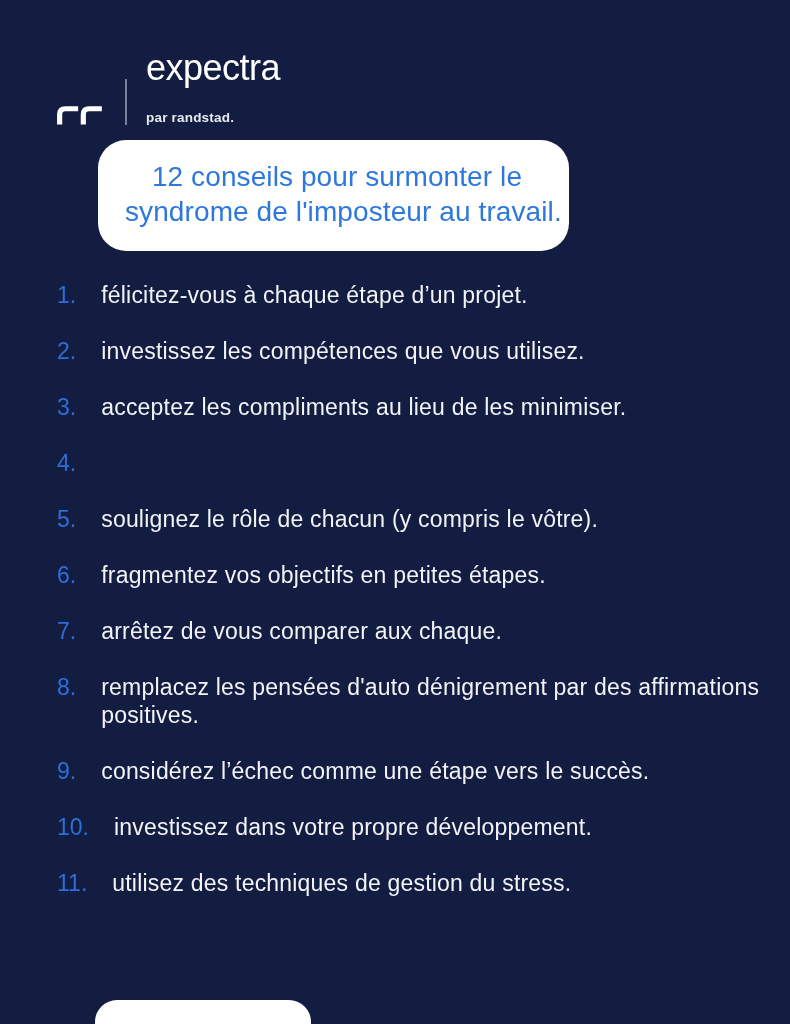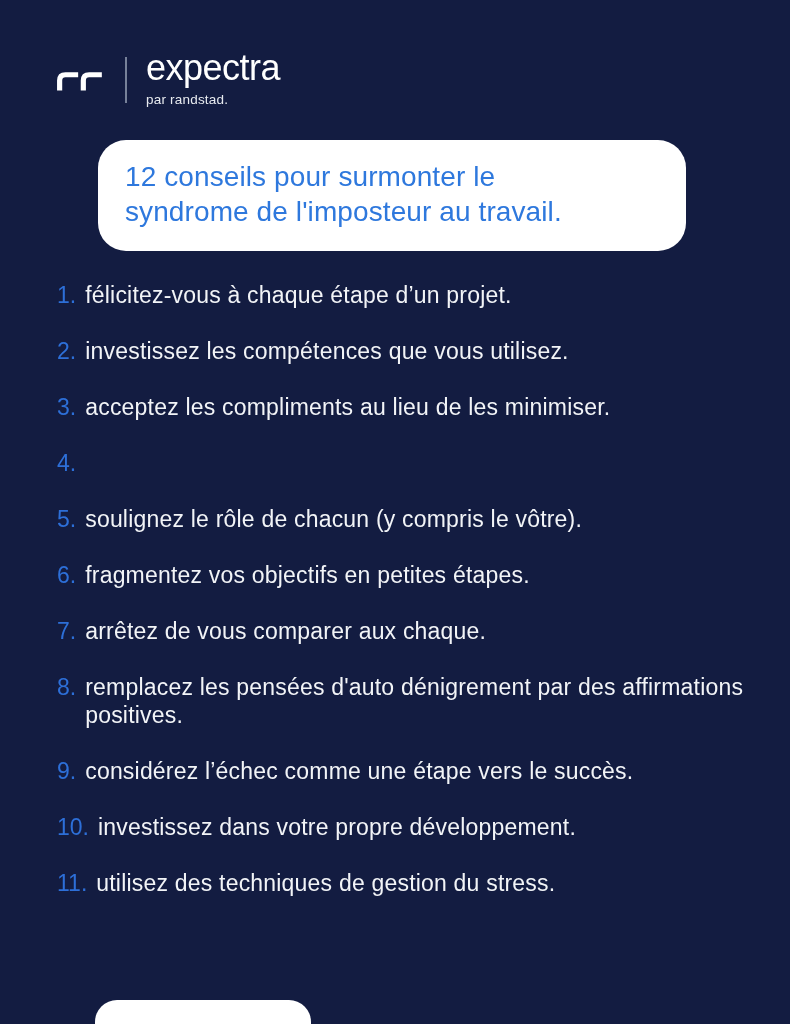--- a/index.html
+++ b/index.html
@@ -9,41 +9,41 @@
     background:#0e1633;
   }
   .page{
     position:relative;width:790px;height:1024px;overflow:hidden;
     background:var(--bg,#131c41);
   }
 
   
   .brand-header{
     position:absolute;left:57px;top:50px;
-    display:flex;align-items:center;
+    display:flex;align-items:flex-end;
   }
   .r-mark{display:block;margin-top:5px;}
   .logo-divider{
     width:2px;height:46px;background:#9aa3b7;opacity:.75;
     margin-left:21px;margin-right:19px;margin-top:2px;
   }
   .brand-name{
     color:#ffffff;font-size:36px;font-weight:500;
     letter-spacing:-0.5px;line-height:36px;
   }
   .brand-tagline{
-    color:#e7eaef;font-size:13.5px;font-weight:400;
-    letter-spacing:.2px;margin-top:6px;
+    color:#e7eaef;font-size:13.5px;font-weight:700;
+    letter-spacing:.2px;margin-top:24px;
   }
 
   
   .title-bubble{
-    position:absolute;left:98px;top:140px;width:588px;height:111px;
+    position:absolute;left:98px;top:140px;width:471px;height:111px;
     background:var(--bubble,#ffffff);border-radius:28px;
-    box-sizing:border-box;padding:19px 20px 0 27px;
+    box-sizing:border-box;padding:19px 20px 0 27px;text-align:center;
   }
   .title-line{
     color:var(--accent,#2e78dd);
     font-size:28px;line-height:35px;font-weight:500;
     letter-spacing:.1px;white-space:nowrap;
   }
 
   
   .tips{
     position:absolute;left:57px;top:281px;right:30px;
@@ -53,21 +53,21 @@
     display:flex;align-items:flex-start;
     margin-bottom:28px;
     font-size:23px;line-height:28px;font-weight:400;
   }
   .tip-number{
     color:var(--numblue,#2d6fd8);
     margin-right:9px;flex:0 0 auto;
   }
   .tip-text{
     color:var(--text,#f2f4f7);
-    max-width:660px;letter-spacing:.2px;
+    max-width:660px;letter-spacing:.2px;margin-left:16px;
   }
 
   
   .bottom-bubble{
     position:absolute;left:95px;top:1000px;width:216px;height:46px;
     background:var(--bubble,#ffffff);border-radius:22px;
   }
 </style>
 </head>
 <body>

